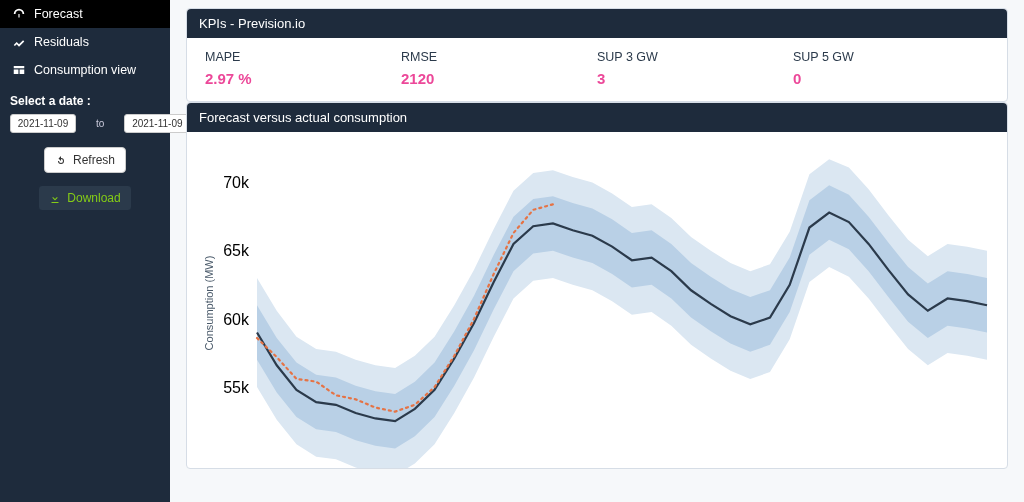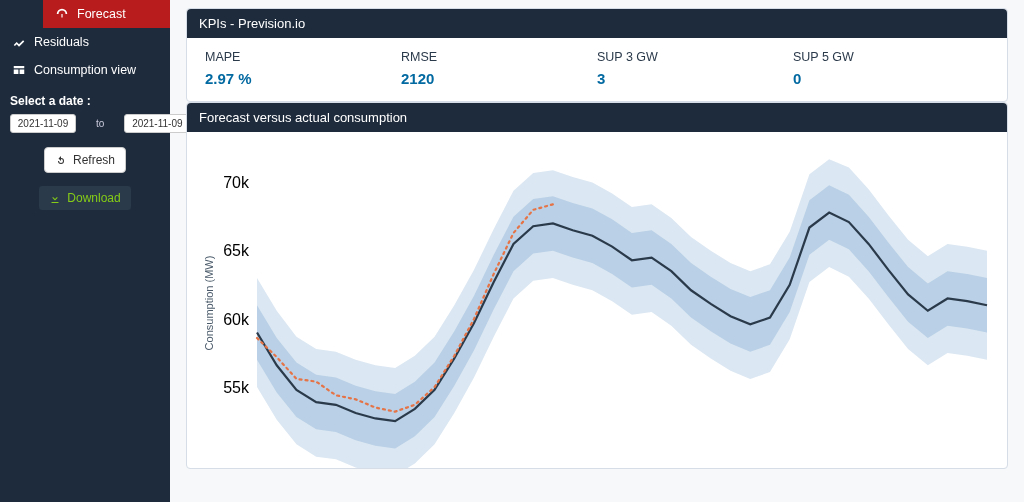--- a/index.html
+++ b/index.html
@@ -1,37 +1,37 @@
 <!DOCTYPE html>
 <html><head>
 <meta charset="utf-8">
 <style>
   * { box-sizing: border-box; margin: 0; padding: 0; }
   html, body { width: 1024px; height: 502px; font-family: -apple-system, "Helvetica Neue", Arial, sans-serif; background: #f6f8fa; overflow: hidden; }
   .app { display: flex; width: 100%; height: 100%; }
   .sidebar { width: 170px; background: #1e2b3c; color: #e7edf3; display: flex; flex-direction: column; font-size: 12.5px; }
   .nav-item { display: flex; align-items: center; gap: 8px; padding: 7px 12px; cursor: pointer; color: #fff; }
-  .nav-item.active { background: #b91c1c; margin-left: 43px; }
+  .nav-item.active { background: #000000; }
   .nav-icon { width: 14px; height: 14px; display: inline-block; }
   .date-section { padding: 10px 10px; color: #fff; }
   .date-label { font-weight: 700; font-size: 12px; margin-bottom: 6px; }
   .date-inputs { display: flex; align-items: center; gap: 20px; }
   .date-inputs input { width: 66px; font-size: 10px; padding: 3px 4px; border: 1px solid #ccc; border-radius: 3px; text-align: center; color: #333; }
   .date-inputs .to { font-size: 10px; color: #ccd; text-align: center; }
   .side-buttons { display: flex; flex-direction: column; align-items: center; gap: 12px; margin-top: 14px; }
   .btn { display: inline-flex; align-items: flex-end; gap: 6px; background: #fff; color: #333; border: 1px solid #ccc; border-radius: 4px; padding: 5px 10px; font-size: 12px; cursor: pointer; }
   .btn.dark { background: #2b3a4b; color: #84cc16; border: 1px solid #1e2b3c; }
   .btn svg { width: 12px; height: 12px; }
   .main { flex: 1; padding: 8px 16px; overflow: hidden; }
   .panel { border: 1px solid #d6dde6; border-radius: 4px; background: #fff; }
   .panel-header { background: #1e2b3c; color: #fff; font-size: 13px; padding: 7px 12px; border-radius: 4px 4px 0 0; }
   .kpis { display: flex; padding: 12px 18px 14px; }
   .kpi { flex: 1; display: flex; flex-direction: column; gap: 6px; }
   .kpi-label { font-size: 12.5px; color: #2b3a4b; }
-  .kpi-value { font-size: 15px; font-weight: 700; color: #0369a1; }
+  .kpi-value { font-size: 15px; font-weight: 700; color: #ec4899; }
   .chart-panel .panel-body { padding: 6px 8px 0 8px; }
   svg.chart { width: 100%; height: 330px; display: block; }
   .ylabel { font-size: 11px; fill: #4a5a6a; }
   .band-outer { fill: #dbe7f2; }
   .band-inner { fill: #b9d0e6; }
   .line-forecast { stroke: #2b3a4b; stroke-width: 2.2; fill: none; }
   .line-actual { stroke: #e57345; stroke-width: 2.2; fill: none; stroke-dasharray: 2 4; stroke-linecap: round; }
 </style>
 </head>
 <body>

